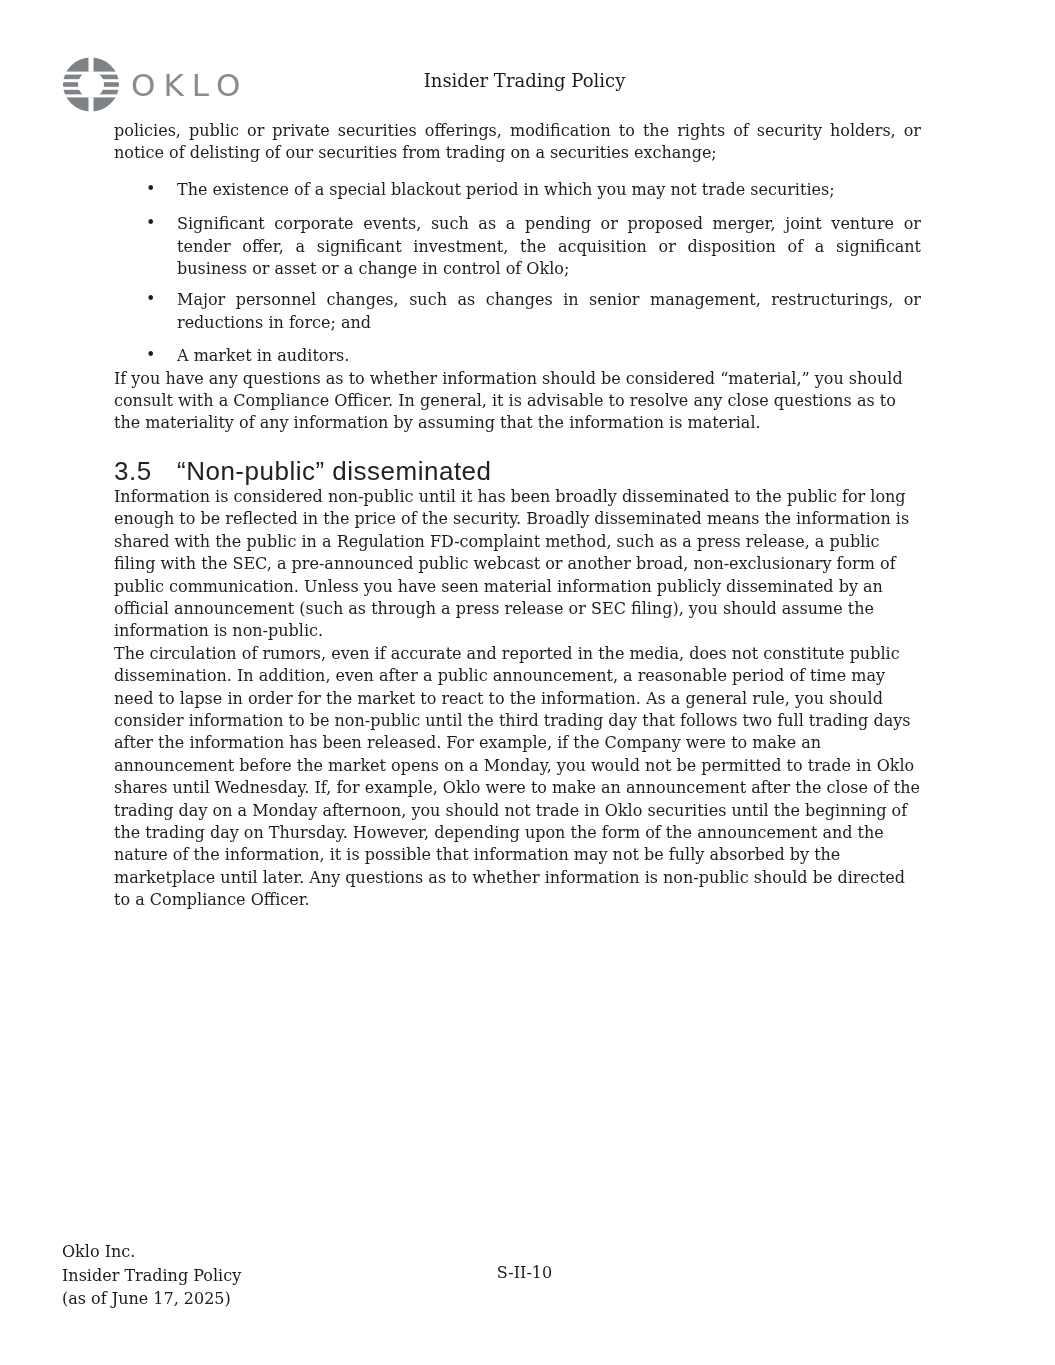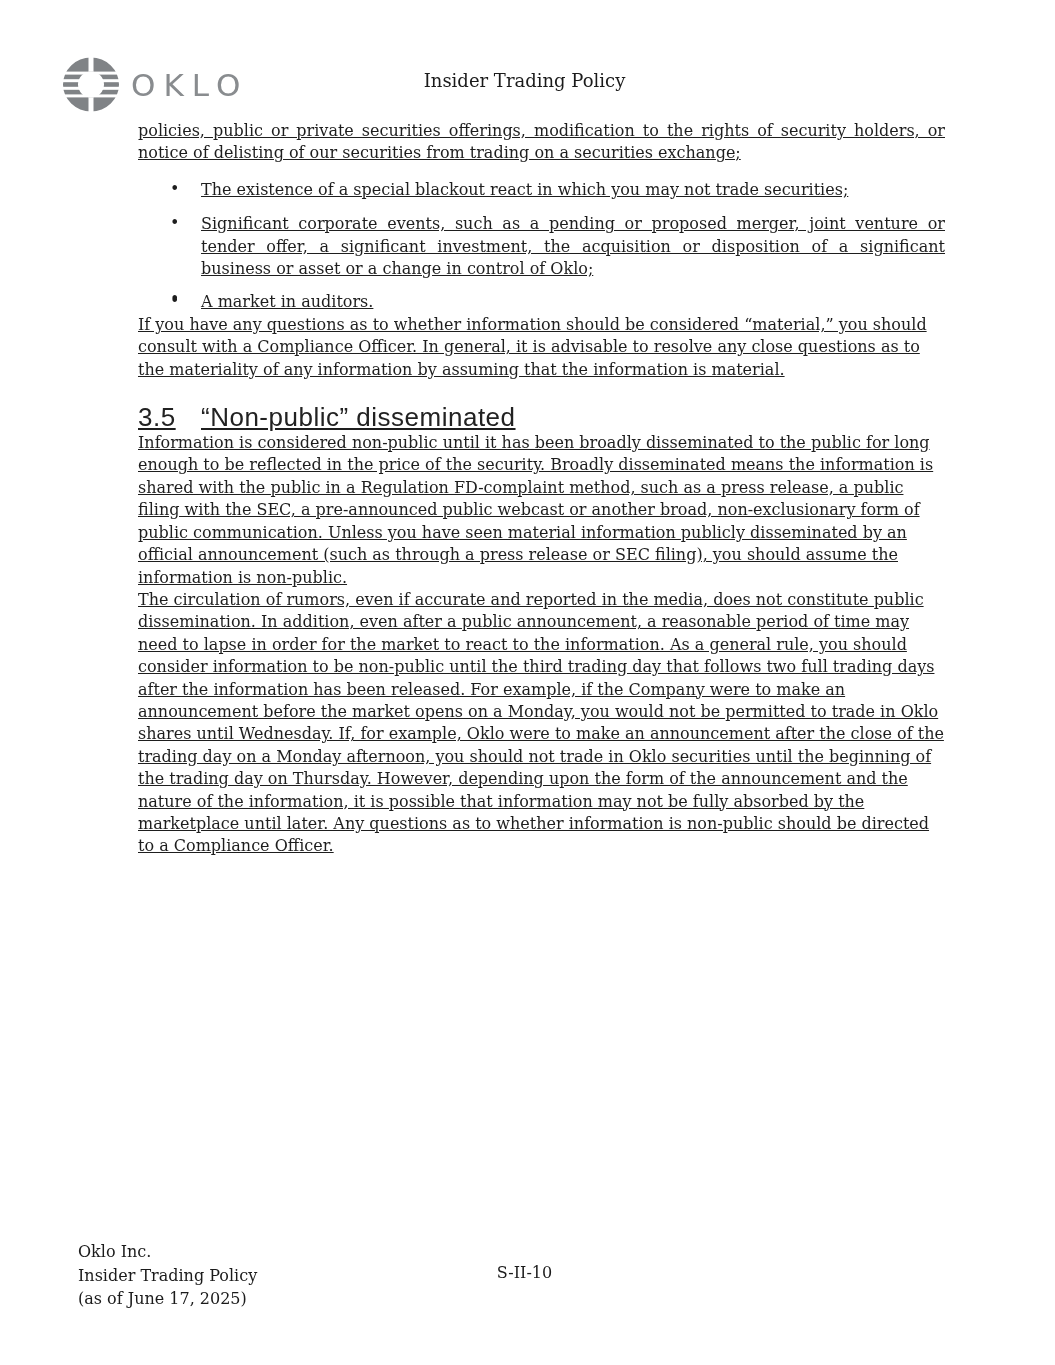--- a/index.html
+++ b/index.html
@@ -26,22 +26,22 @@
     margin-top:2px;
   }
   .doc-title {
     position:absolute; top:70px; left:0; width:100%;
     text-align:center;
     font-size:18px;
     color:#1b1b1b;
   }
   
   .content {
-    position:absolute; left:138px; top:120px; width:807px;
-    font-size:16px; line-height:22.4px;text-decoration:underline;
+    position:absolute; left:114px; top:120px; width:807px;
+    font-size:16px; line-height:22.4px;
   }
   .content p { margin:0; }
   .justify { text-align:justify; }
   .indent { margin-left:63px; }
   .bullet { position:relative; padding-left:63px; text-align:justify; }
   .bullet .dot { position:absolute; left:32px; top:-1px; }
   .b1 { margin-top:14px; }
   .b2 { margin-top:12px; }
   .b3 { margin-top:9px; }
   .b4 { margin-top:11px; }
@@ -54,21 +54,21 @@
     font-size:26px; line-height:30px;
     letter-spacing:0.5px;
     color:#222222;
   }
   .sec-num { width:63px; flex:0 0 63px; }
   .p-a { margin-top:21px; }
   .p-b { margin-top:17px; }
   .p-c { margin-top:11px; }
   
   .footer-left {
-    position:absolute; left:78px; top:1240px;
+    position:absolute; left:62px; top:1240px;
     font-size:16px; line-height:23.5px;
     color:#1b1b1b;
   }
   .page-number {
     position:absolute; top:1263px; left:0; width:100%;
     text-align:center;
     box-sizing:border-box;
     font-size:16px;
     color:#1b1b1b;
   }
@@ -93,30 +93,31 @@
   </div>
 
   <div class="doc-title">Insider Trading Policy</div>
 
   <div class="content">
 
     <p class="indent justify">policies, public or private securities offerings, modification to the rights of security holders, or notice of delisting of our securities from trading on a securities exchange;</p>
 
     <div class="bullet b1">
       <span class="dot">•</span>
-      <span>The existence of a special blackout react in which you may not trade securities;</span>
+      <span>The existence of a special blackout period in which you may not trade securities;</span>
     </div>
 
     <div class="bullet b2">
       <span class="dot">•</span>
       <span>Significant corporate events, such as a pending or proposed merger, joint venture or tender offer, a significant investment, the acquisition or disposition of a significant business or asset or a change in control of Oklo;</span>
     </div>
 
     <div class="bullet b3">
       <span class="dot">•</span>
+      <span>Major personnel changes, such as changes in senior management, restructurings, or reductions in force; and</span>
     </div>
 
     <div class="bullet b4">
       <span class="dot">•</span>
       <span>A market in auditors.</span>
     </div>
 
     <p class="p-questions">If you have any questions as to whether information should be considered “material,” you should consult with a Compliance Officer. In general, it is advisable to resolve any close questions as to the materiality of any information by assuming that the information is material.</p>
 
     <h2 class="section-heading">

